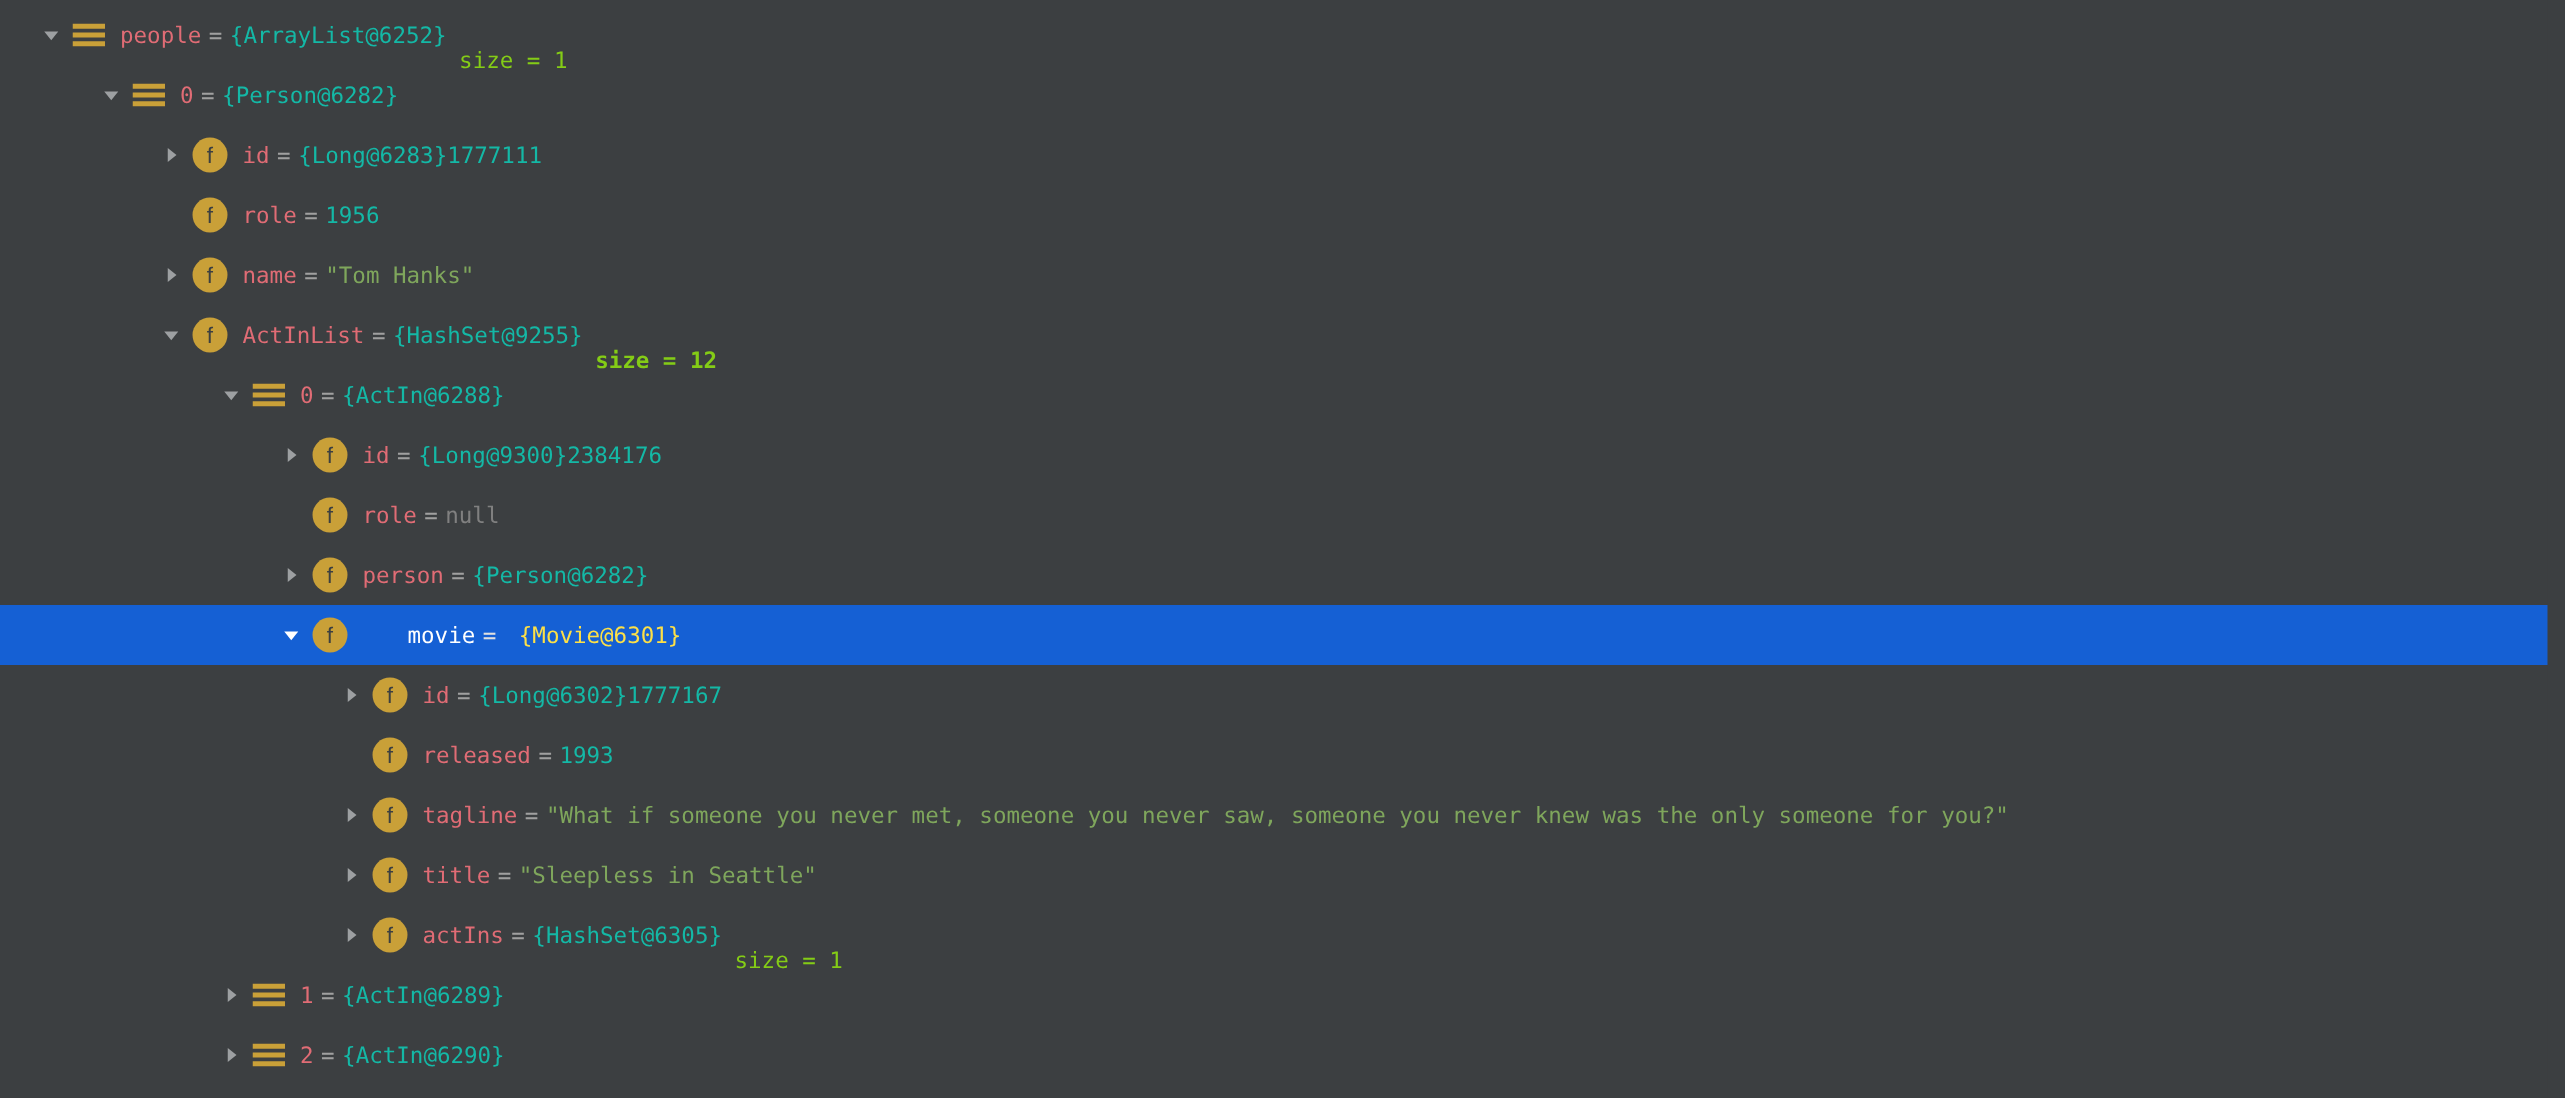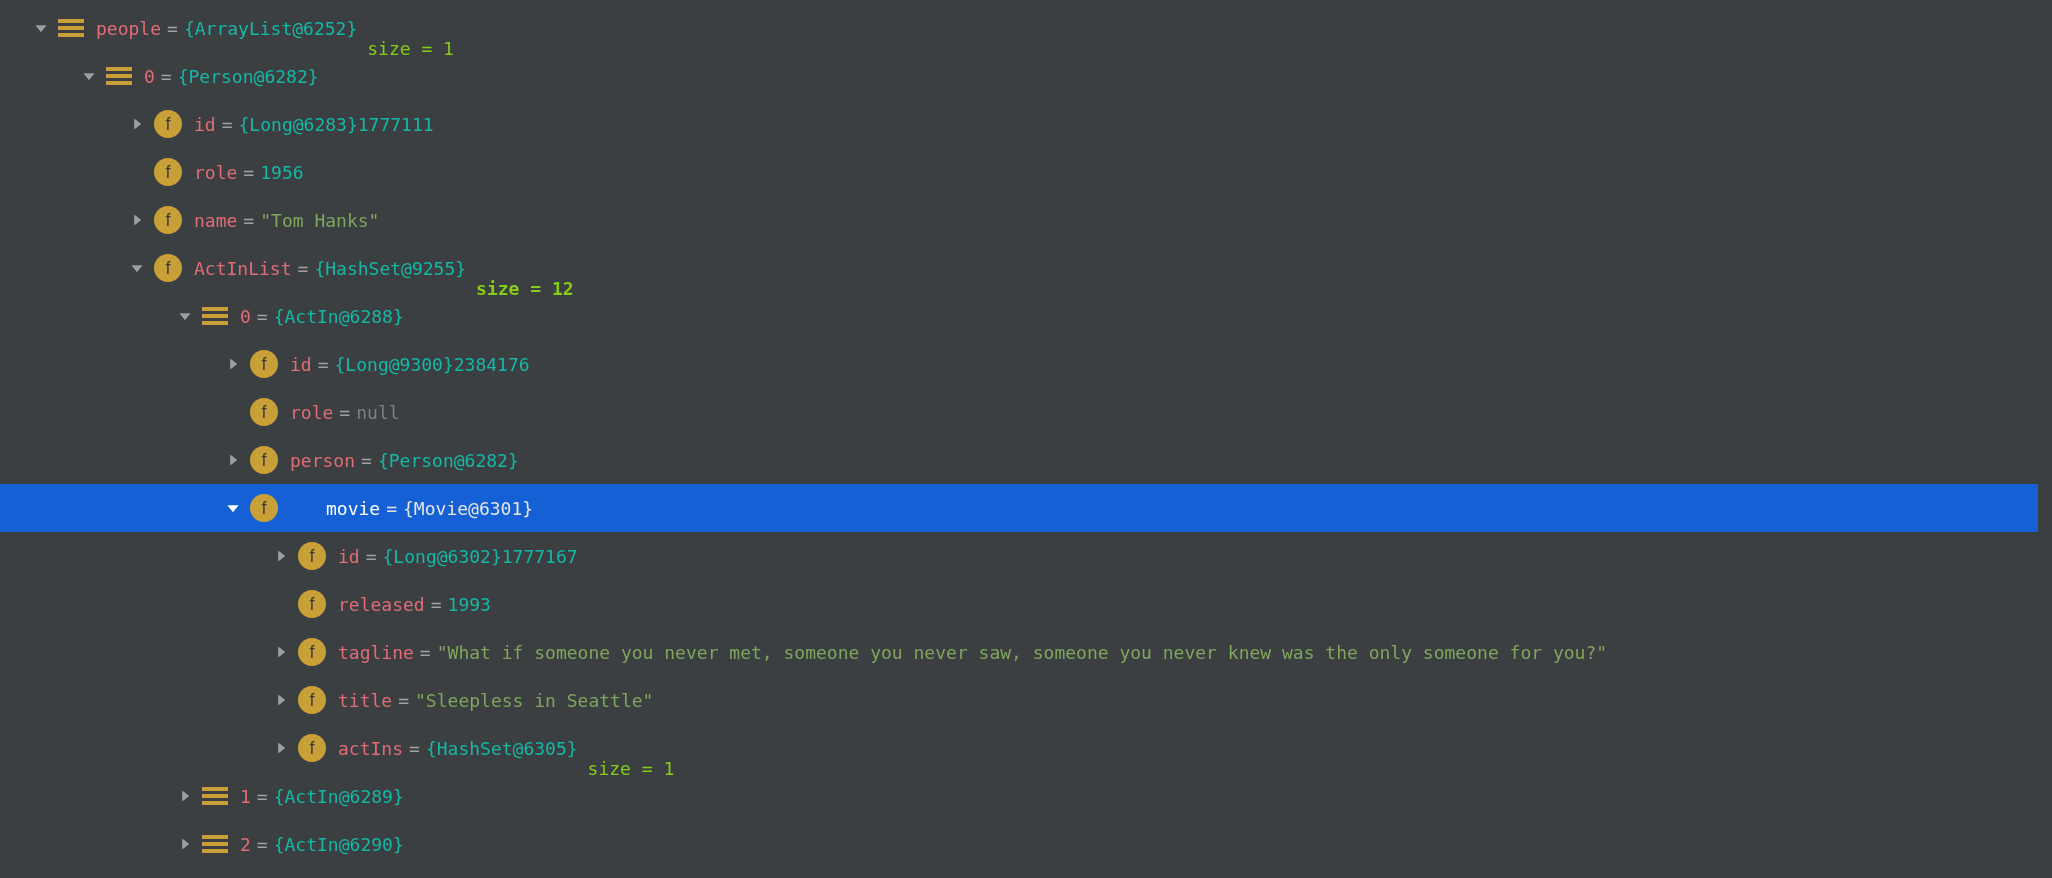--- a/index.html
+++ b/index.html
@@ -59,21 +59,21 @@
       background: transparent;
       border-radius: 0;
       width: 26px;
       height: 22px;
     }
     .name { color: #e06c75; }
     .row.selected .name { color: #ffffff; margin-left: 36px; }
     .eq { color: #a0a0a0; margin: 0 6px; }
     .row.selected .eq { color: #e0e0e0; }
     .objref { color: #14b8a6; }
-    .row.selected .objref { color: #e5e5e5; }
+    .row.selected .objref { color: #fde047; margin-left: 12px; }
     .plain { color: #14b8a6; }
     .str { color: #7fa65c; }
     .null { color: #808080; }
     .sizetext { color: #84cc16; margin-top: 40px; }
     .scrollbar-track {
       position: absolute;
       right: 0;
       top: 0;
       width: 14px;
       height: 100%;

